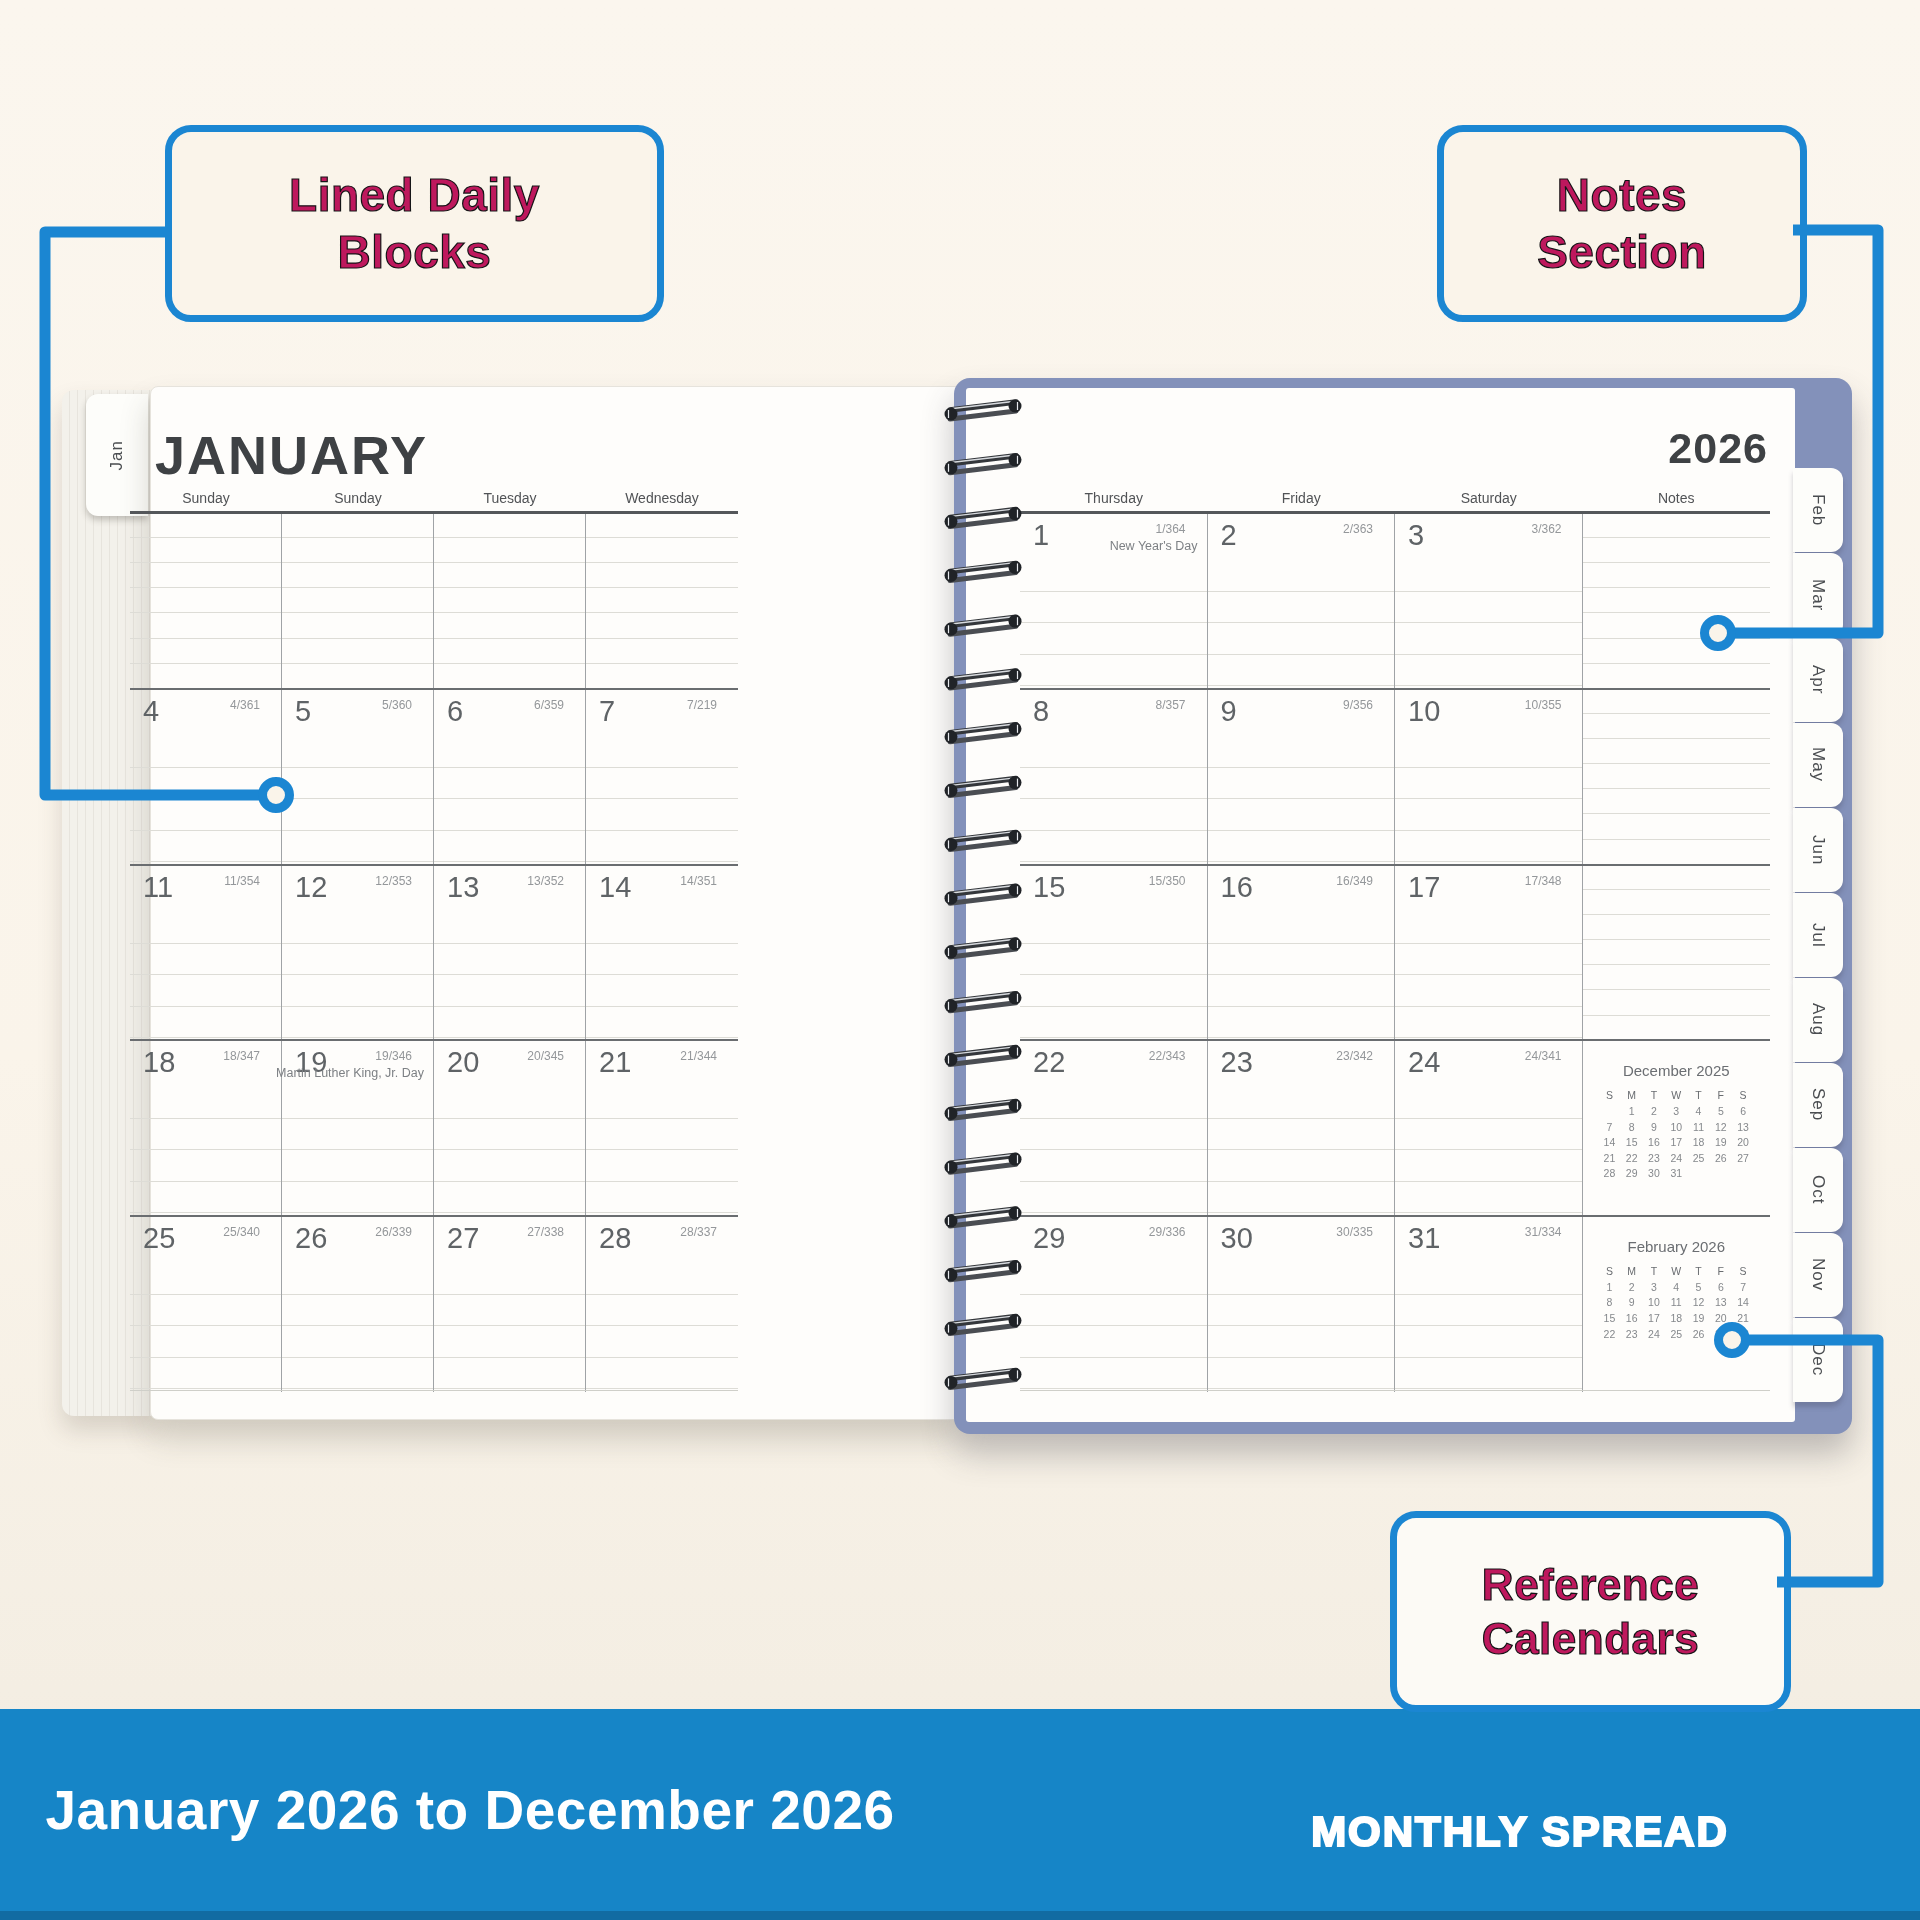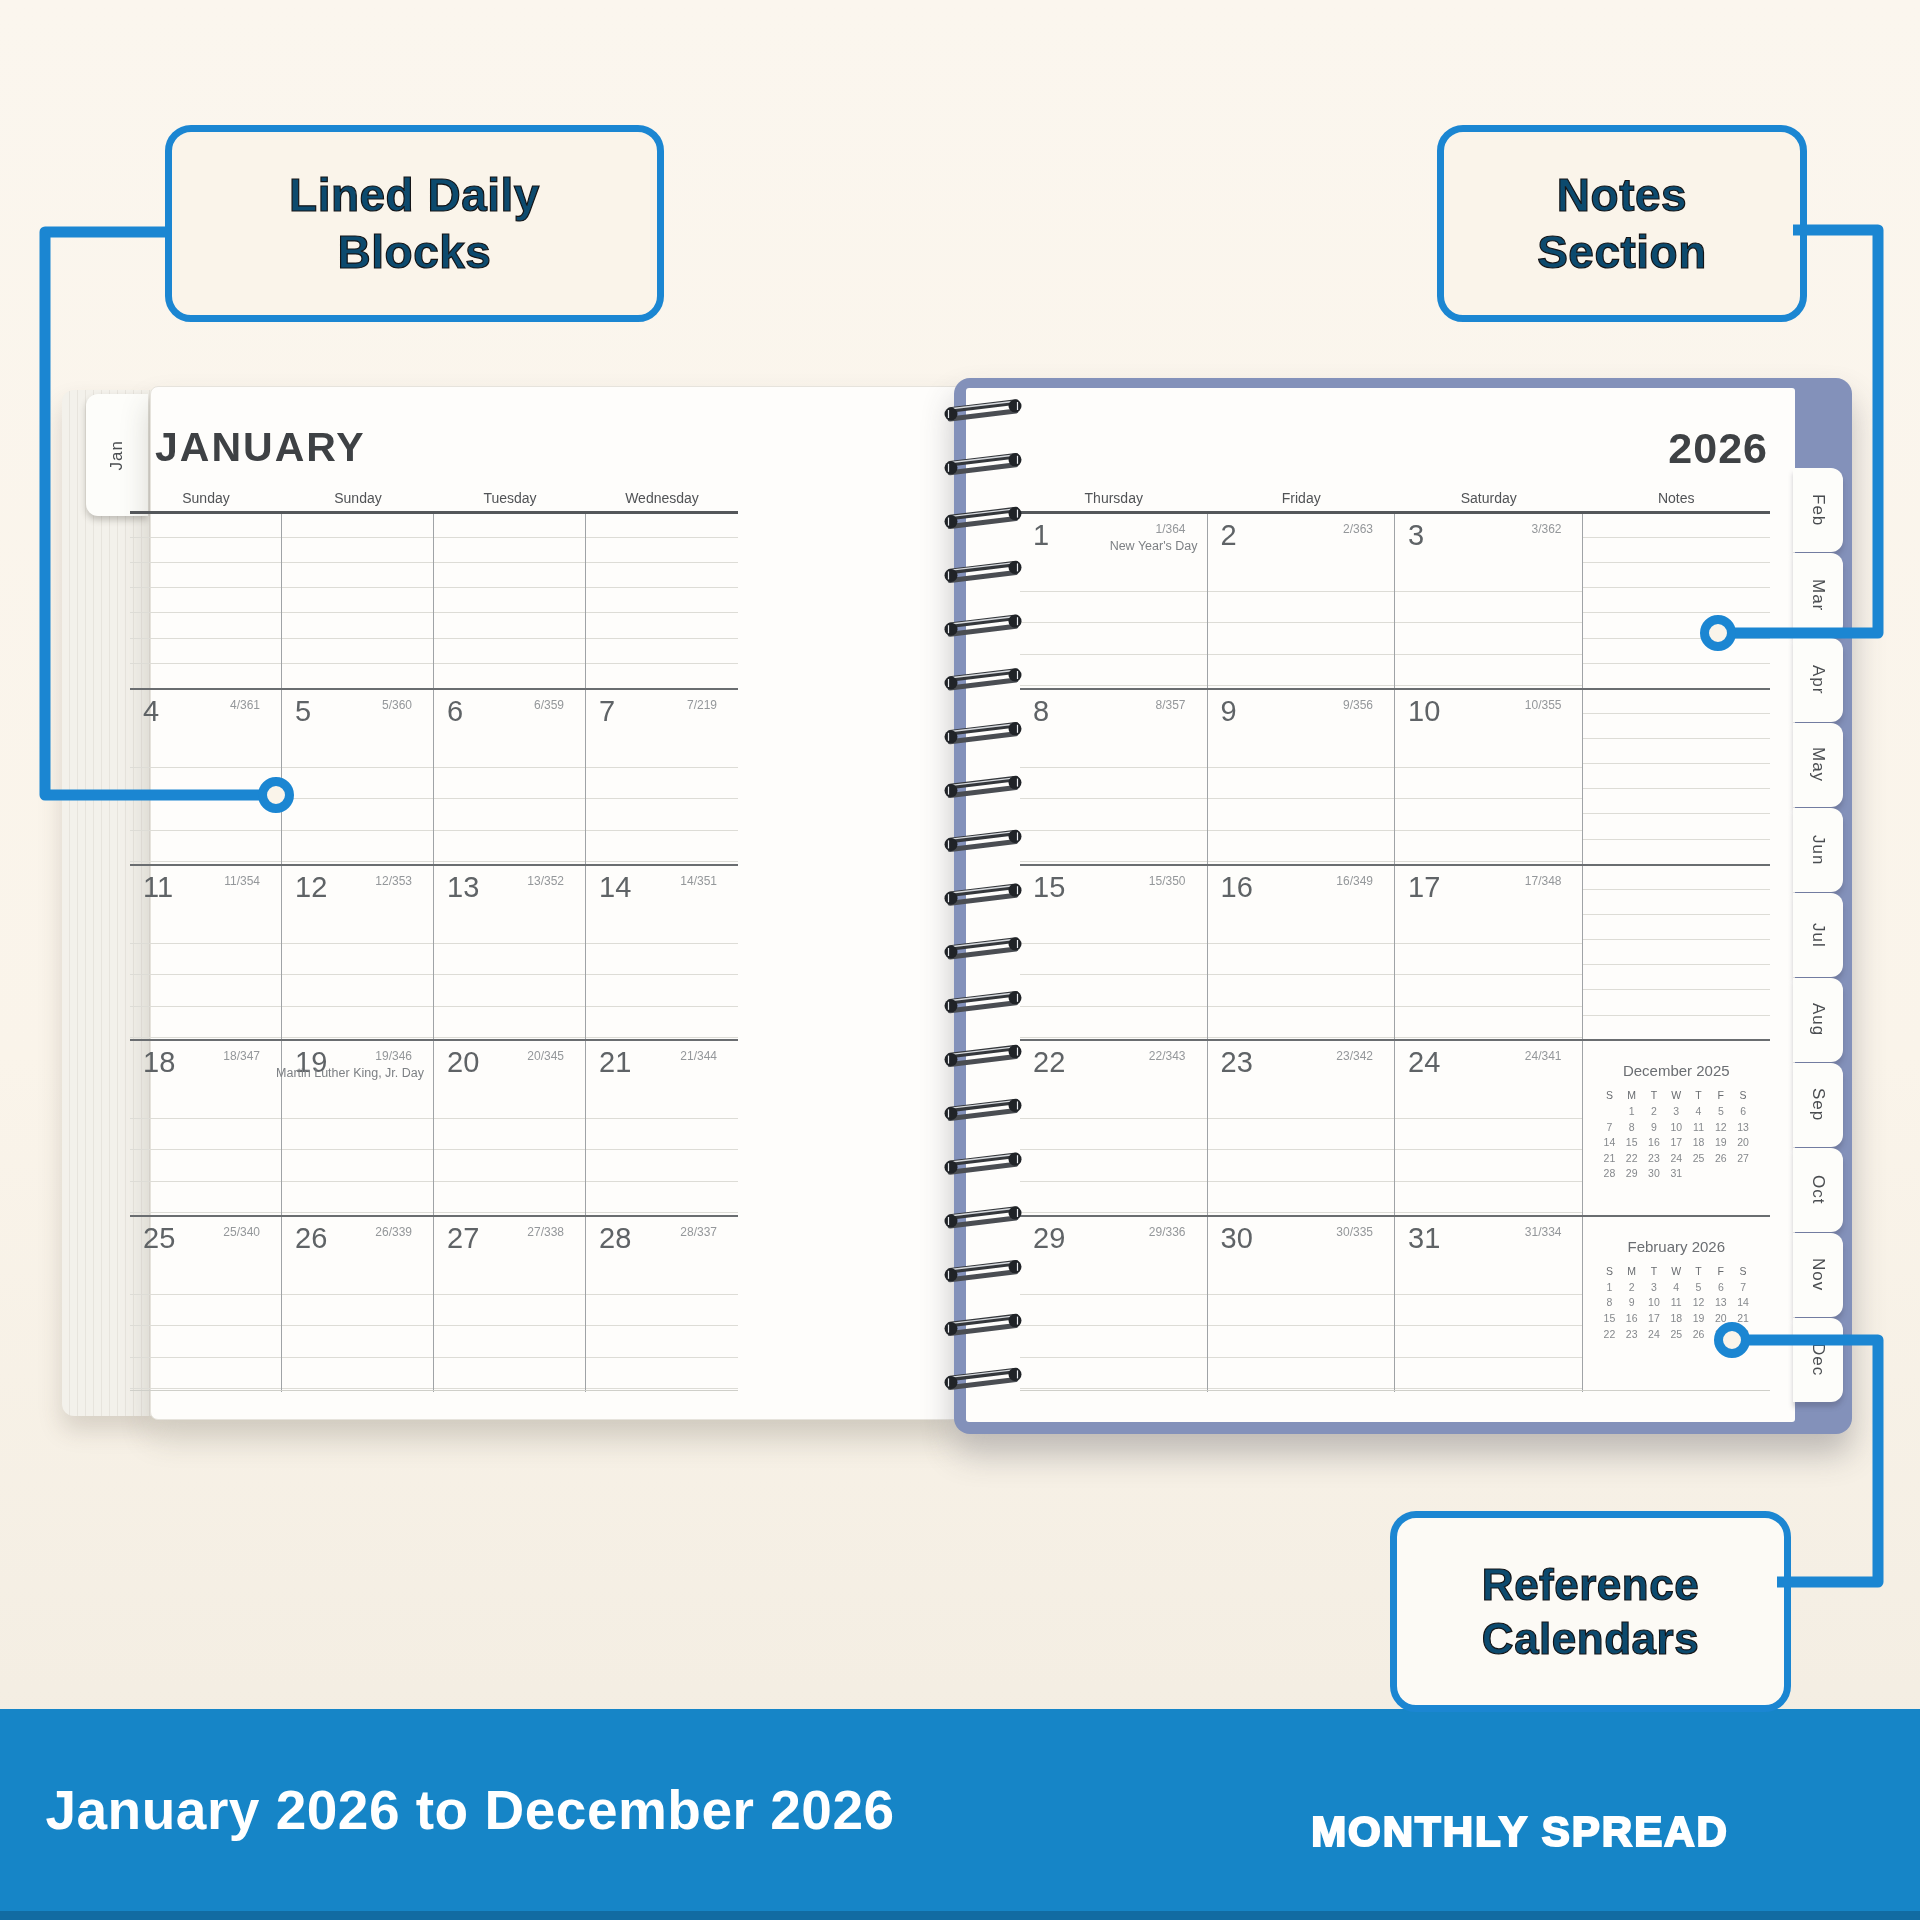--- a/index.html
+++ b/index.html
@@ -8,21 +8,21 @@
   }
   html,body{margin:0;padding:0;background:#e8e8e8;}
   .canvas{position:relative;width:1920px;height:1920px;overflow:hidden;
     background:linear-gradient(180deg,#fbf6ee 0%,var(--cream) 55%,#f4eee3 88%,#f0ebe0 100%);
     font-family:"Liberation Sans", sans-serif;}
 
   
   .callout{position:absolute;border:7px solid var(--accent);border-radius:26px;
     background:var(--cream);display:flex;align-items:center;justify-content:center;
     text-align:center;z-index:9;}
-  .callout .ctext{font-size:46px;font-weight:bold;color:#0c4a6e;line-height:1.22;
+  .callout .ctext{font-size:46px;font-weight:bold;color:#be185d;line-height:1.22;
     -webkit-text-stroke:1.2px #141416;letter-spacing:.5px;white-space:pre-line;}
   .co-a{left:165px;top:125px;width:485px;height:183px;}
   .co-b{left:1437px;top:125px;width:356px;height:183px;}
   .co-c{left:1390px;top:1483px;width:387px;height:187px;background:#fcfaf5;margin-top:28px;}
   .co-c .ctext{font-size:44px;}
 
   
   .connector-svg{position:absolute;left:0;top:0;width:1920px;height:1920px;z-index:10;pointer-events:none;}
 
   
@@ -37,21 +37,21 @@
   .left-paper{position:absolute;left:150px;top:386px;width:806px;height:1032px;
     background:var(--paper);border:1px solid #e6e3dc;border-radius:8px 2px 2px 8px;
     box-shadow:0 18px 30px rgba(70,62,50,.22);z-index:3;}
 
   
   .right-cover{position:absolute;left:954px;top:378px;width:898px;height:1056px;
     background:var(--cover);border-radius:16px;box-shadow:0 20px 32px rgba(60,58,70,.30);z-index:3;}
   .right-paper{position:absolute;left:966px;top:388px;width:829px;height:1034px;
     background:var(--paper);border-radius:3px;z-index:4;}
 
-  .month-title{position:absolute;left:155px;top:424px;font-size:41px;font-weight:bold;
+  .month-title{position:absolute;left:155px;top:424px;font-size:54px;font-weight:bold;
     letter-spacing:2px;color:#3e4144;z-index:5;}
   .year-label{position:absolute;left:1560px;top:424px;width:208px;text-align:right;
     font-size:43px;font-weight:bold;letter-spacing:1px;color:#3e4144;z-index:5;}
 
   .headers{position:absolute;height:34px;display:grid;align-items:end;justify-items:center;
     font-size:14px;color:#515356;z-index:5;padding-bottom:0;}
   .l-headers{left:130px;top:472px;width:608px;grid-template-columns:repeat(4,1fr);}
   .r-headers{left:1020px;top:472px;width:750px;grid-template-columns:repeat(4,1fr);}
 
   .grid{position:absolute;top:513px;height:879px;z-index:5;}

